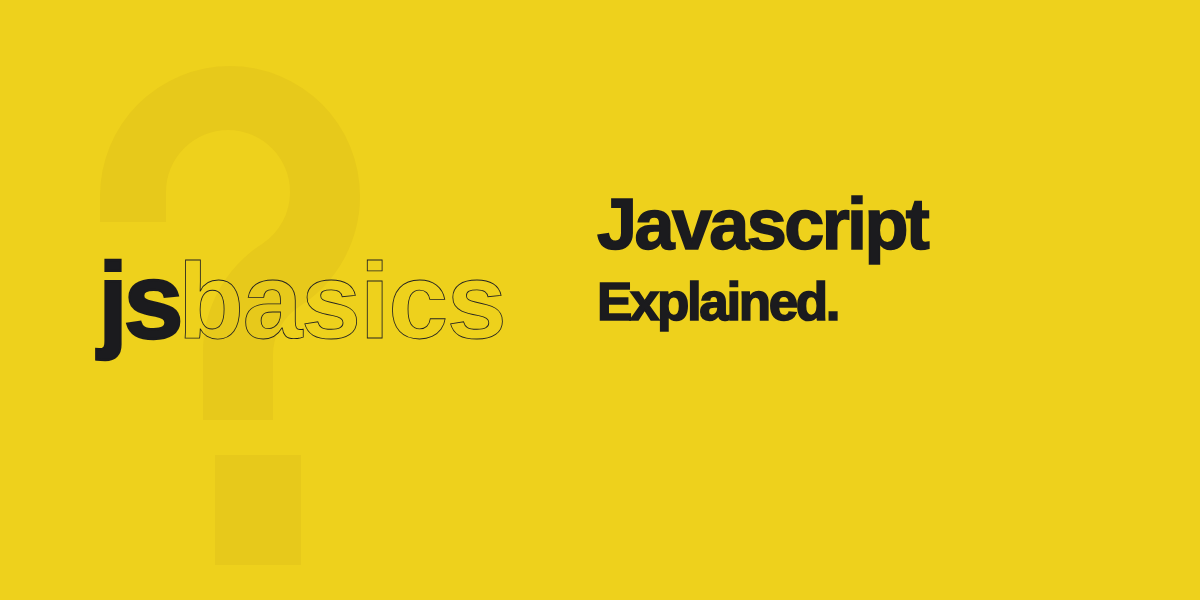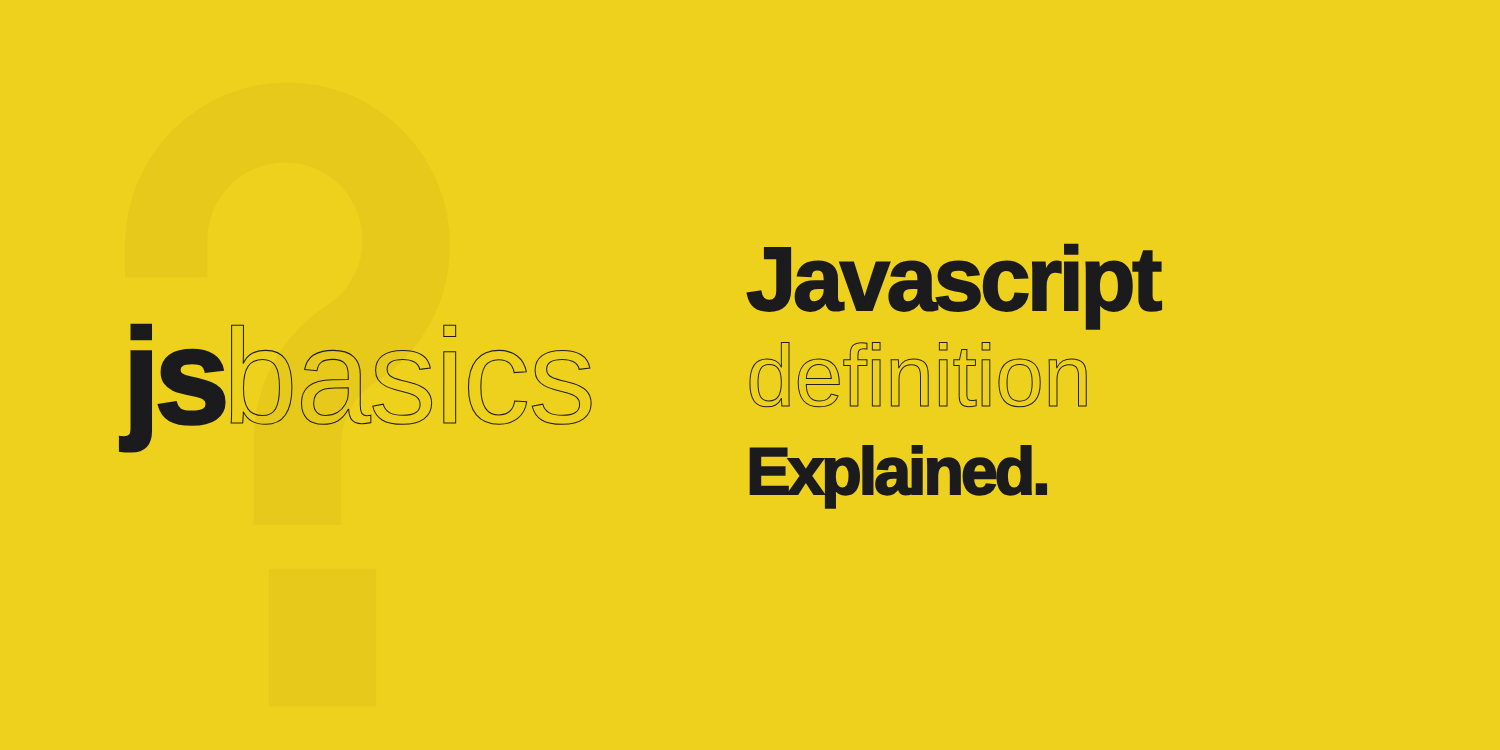--- a/index.html
+++ b/index.html
@@ -45,21 +45,21 @@
     font-weight: 700;
     font-size: 108px;
     line-height: 108px;
     letter-spacing: -4.5px;
     color: #1b1b1e;
     -webkit-text-stroke: 2.4px #1b1b1e;
   }
 
   #logo-basics {
     font-family: "Liberation Sans", sans-serif;
-    font-weight: 400;
+    font-weight: 700;
     font-size: 108px;
     line-height: 108px;
     letter-spacing: -1.5px;
     margin-left: -1px;
     color: transparent;
     -webkit-text-stroke: 0.85px #1f1f22;
   }
 
   
   #headline {
@@ -130,17 +130,16 @@
     </g>
   </svg>
 
   <div id="logo-lockup">
     <span id="logo-js">js</span>
     <span id="logo-basics">basics</span>
   </div>
 
   <div id="headline">
     <div class="hl-line" id="hl-javascript">Javascript</div>
-    <div class="hl-line" id="hl-definition">definition</div>
     <div class="hl-line" id="hl-explained">Explained.</div>
   </div>
 
 </div>
 
 </body></html>

